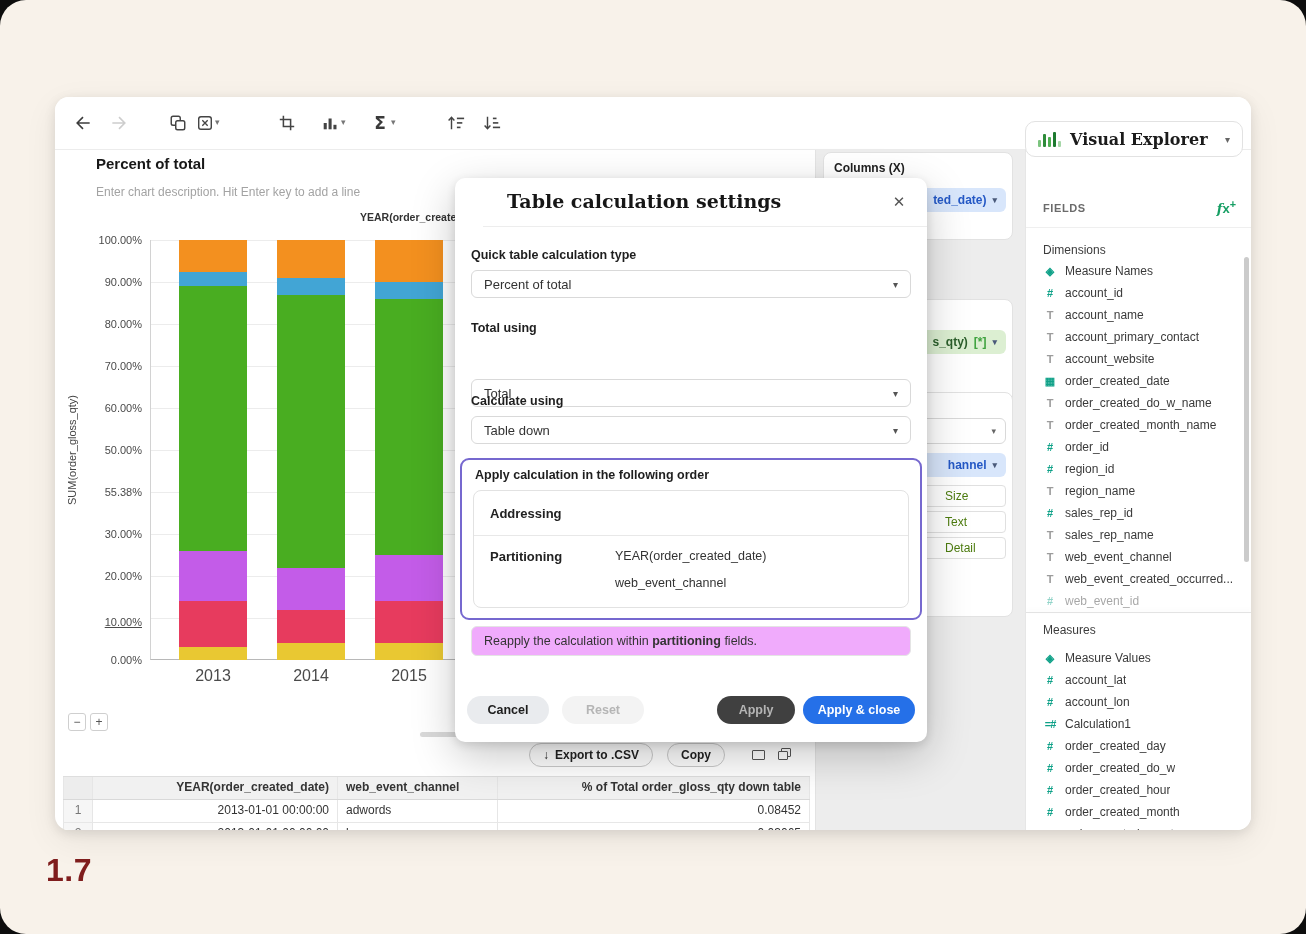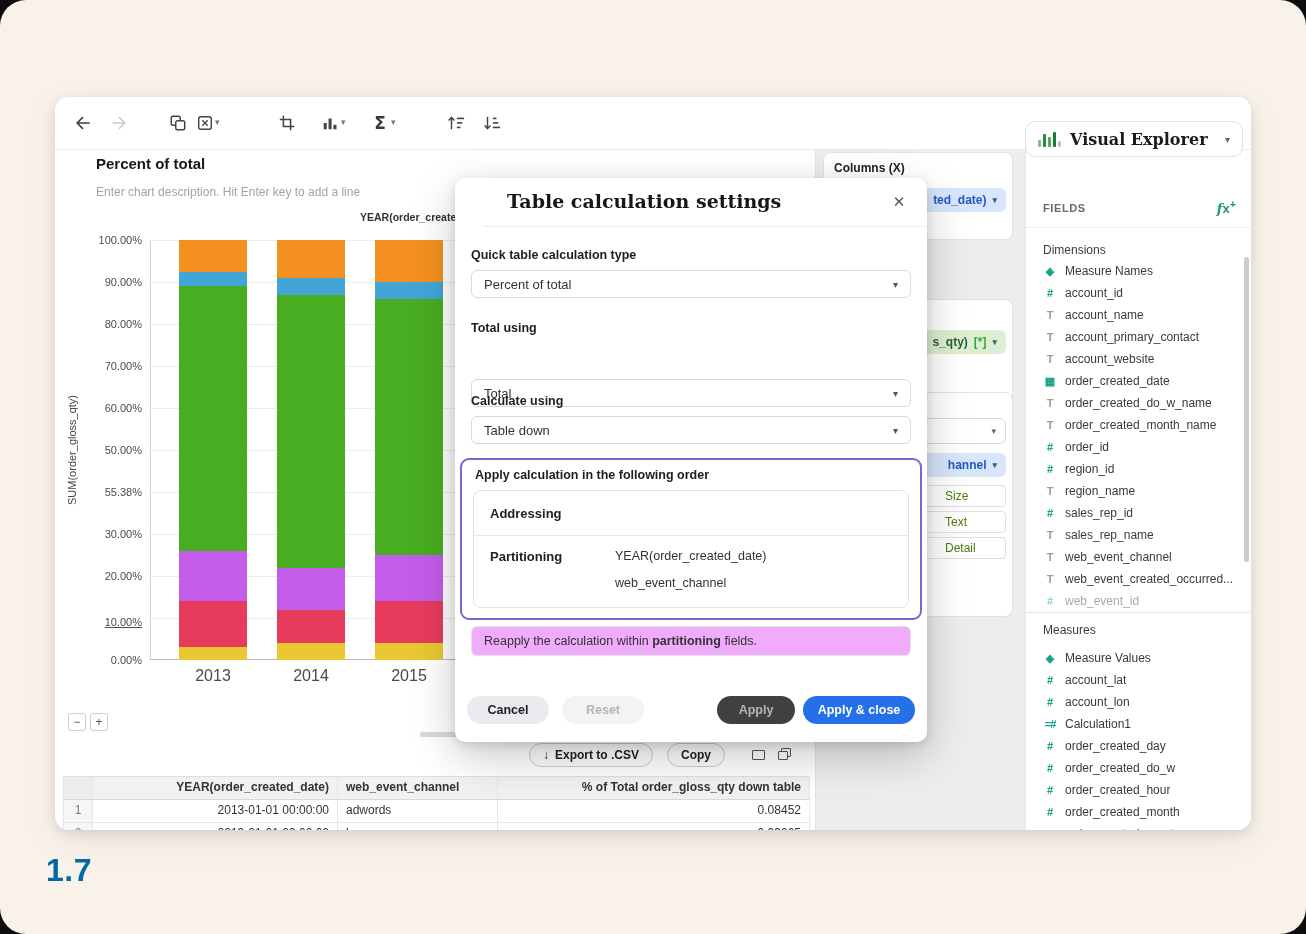--- a/index.html
+++ b/index.html
@@ -102,21 +102,21 @@
   .part-vals div + div{margin-top:13px;}
   .hint{position:absolute;left:16px;top:448px;width:440px;height:30px;background:#f0abfc;border:1px solid #e4e4e4;border-radius:6px;
         box-sizing:border-box;display:flex;align-items:center;padding:0 12px;font-size:12.5px;color:#333;}
   .mbtn{position:absolute;top:518px;height:28px;border-radius:14px;display:flex;align-items:center;justify-content:center;
         font-size:12.5px;font-weight:bold;box-sizing:border-box;}
   .mbtn.cancel{left:12px;width:82px;background:#e9ebee;color:#1d1d1d;}
   .mbtn.reset{left:107px;width:82px;background:#f3f3f3;color:#b5b5b5;}
   .mbtn.apply{left:262px;width:78px;background:#404040;color:#b5b5b5;}
   .mbtn.applyclose{left:348px;width:112px;background:#2570e8;color:#fff;}
   
-  .version{position:absolute;left:46px;top:852px;font-size:32px;font-weight:bold;color:#0369a1;letter-spacing:.5px;}
+  .version{position:absolute;left:46px;top:852px;font-size:32px;font-weight:bold;color:#7f1d1d;letter-spacing:.5px;}
 </style>
 </head>
 <body>
 
 <div class="canvas">
   <div class="win">
 
     <div class="toolbar">
       <div class="tbtn" style="left:15px">
         <svg width="20" height="20" viewBox="0 0 24 24">

